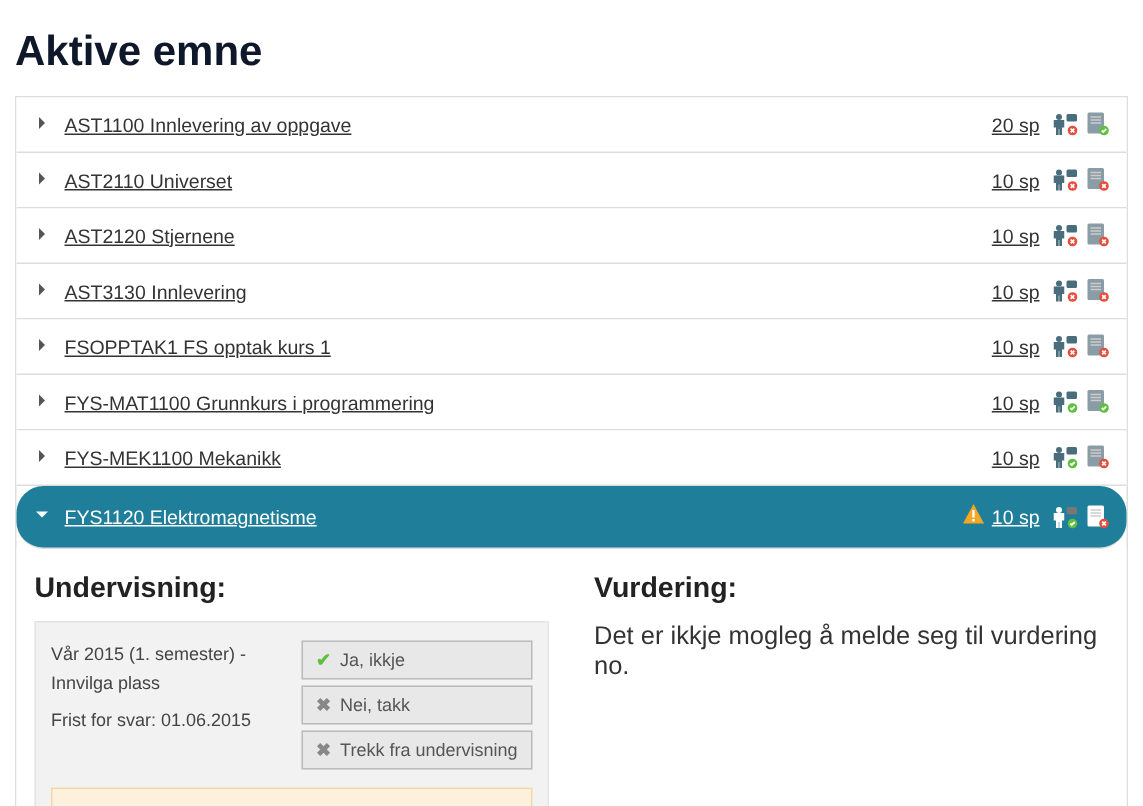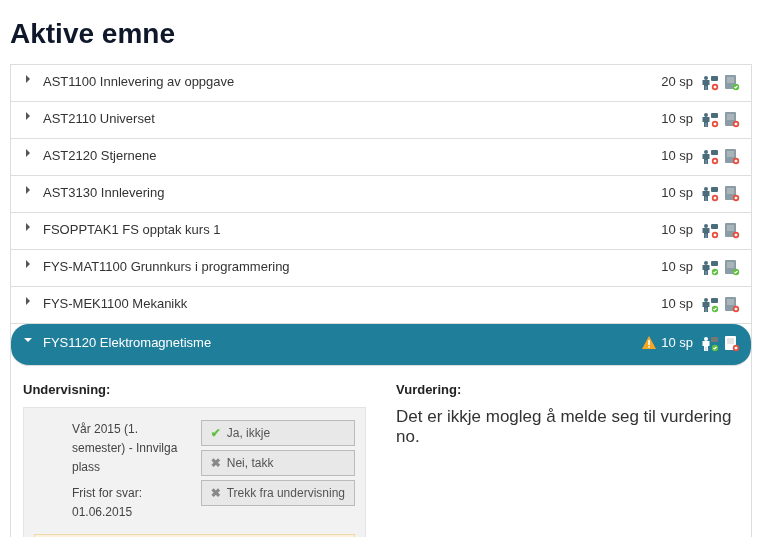--- a/index.html
+++ b/index.html
@@ -1,21 +1,21 @@
 <!DOCTYPE html>
 <html><head>
 <meta charset="utf-8">
 <style>
   * { box-sizing: border-box; margin: 0; padding: 0; }
   body { font-family: Arial, Helvetica, sans-serif; font-size: 13px; color: #333; background: #fff; padding: 0 10px; }
   h1 { font-size: 28px; font-weight: bold; margin: 18px 0 14px 0; color: #0f172a; }
   .course-list { border: 1px solid #ddd; }
   .course-row {
-    display: flex; align-items: flex-start; padding: 9px 10px;
-    border-bottom: 1px solid #ddd; cursor: pointer; background: #fff;
+    display: flex; align-items: center; padding: 9px 10px;
+    border-bottom: 1px solid #ddd; cursor: pointer; background: #fff; text-decoration: underline;
   }
   .course-row.expanded {
     background: #1f7e9a; color: #fff;
     padding: 11px 10px;
     border-radius: 18px;
   }
   .course-row.expanded .title { color: #fff; }
   .chevron { width: 14px; text-align: center; color: #555; font-size: 11px; margin-right: 8px; }
   .course-row.expanded .chevron { color: #fff; }
   .title { flex: 1; color: #333; }
@@ -23,23 +23,23 @@
   .icons { display: flex; gap: 4px; }
   .icon { width: 18px; height: 18px; display: inline-flex; align-items: center; justify-content: center; position: relative; }
   svg { overflow: visible; }
   .warn-icon { margin-right: 4px; }
 
   .detail-panel {
     display: flex; padding: 16px 12px 14px 12px; gap: 30px;
     border-bottom: 1px solid #ddd; background: #fff;
   }
   .col { flex: 1; }
-  .col h3 { font-size: 13px; font-weight: bold; margin-bottom: 10px; color: #222; }
+  .col h3 { font-size: 19px; font-weight: bold; margin-bottom: 10px; color: #222; }
   .teach-box { background: #f2f2f2; border: 1px solid #e4e4e4; padding: 12px 10px; }
-  .teach-grid { display: flex; gap: 12px; align-items: flex-start; margin-left: 38px; }
+  .teach-grid { display: flex; gap: 12px; align-items: flex-start; }
   .teach-info { flex: 1; font-size: 12px; line-height: 1.6; color: #444; }
   .btn-col { display: flex; flex-direction: column; gap: 4px; }
   .btn {
     display: flex; align-items: center; gap: 6px;
     background: #e8e8e8; border: 1px solid #bbb; padding: 5px 9px;
     font-size: 12px; color: #555; min-width: 130px; cursor: pointer;
   }
   .btn .sym { font-weight: bold; width: 10px; display:inline-block; }
   .alert-box {
     margin-top: 12px; background: #fdf1de; border: 1px solid #f0d9a8;

